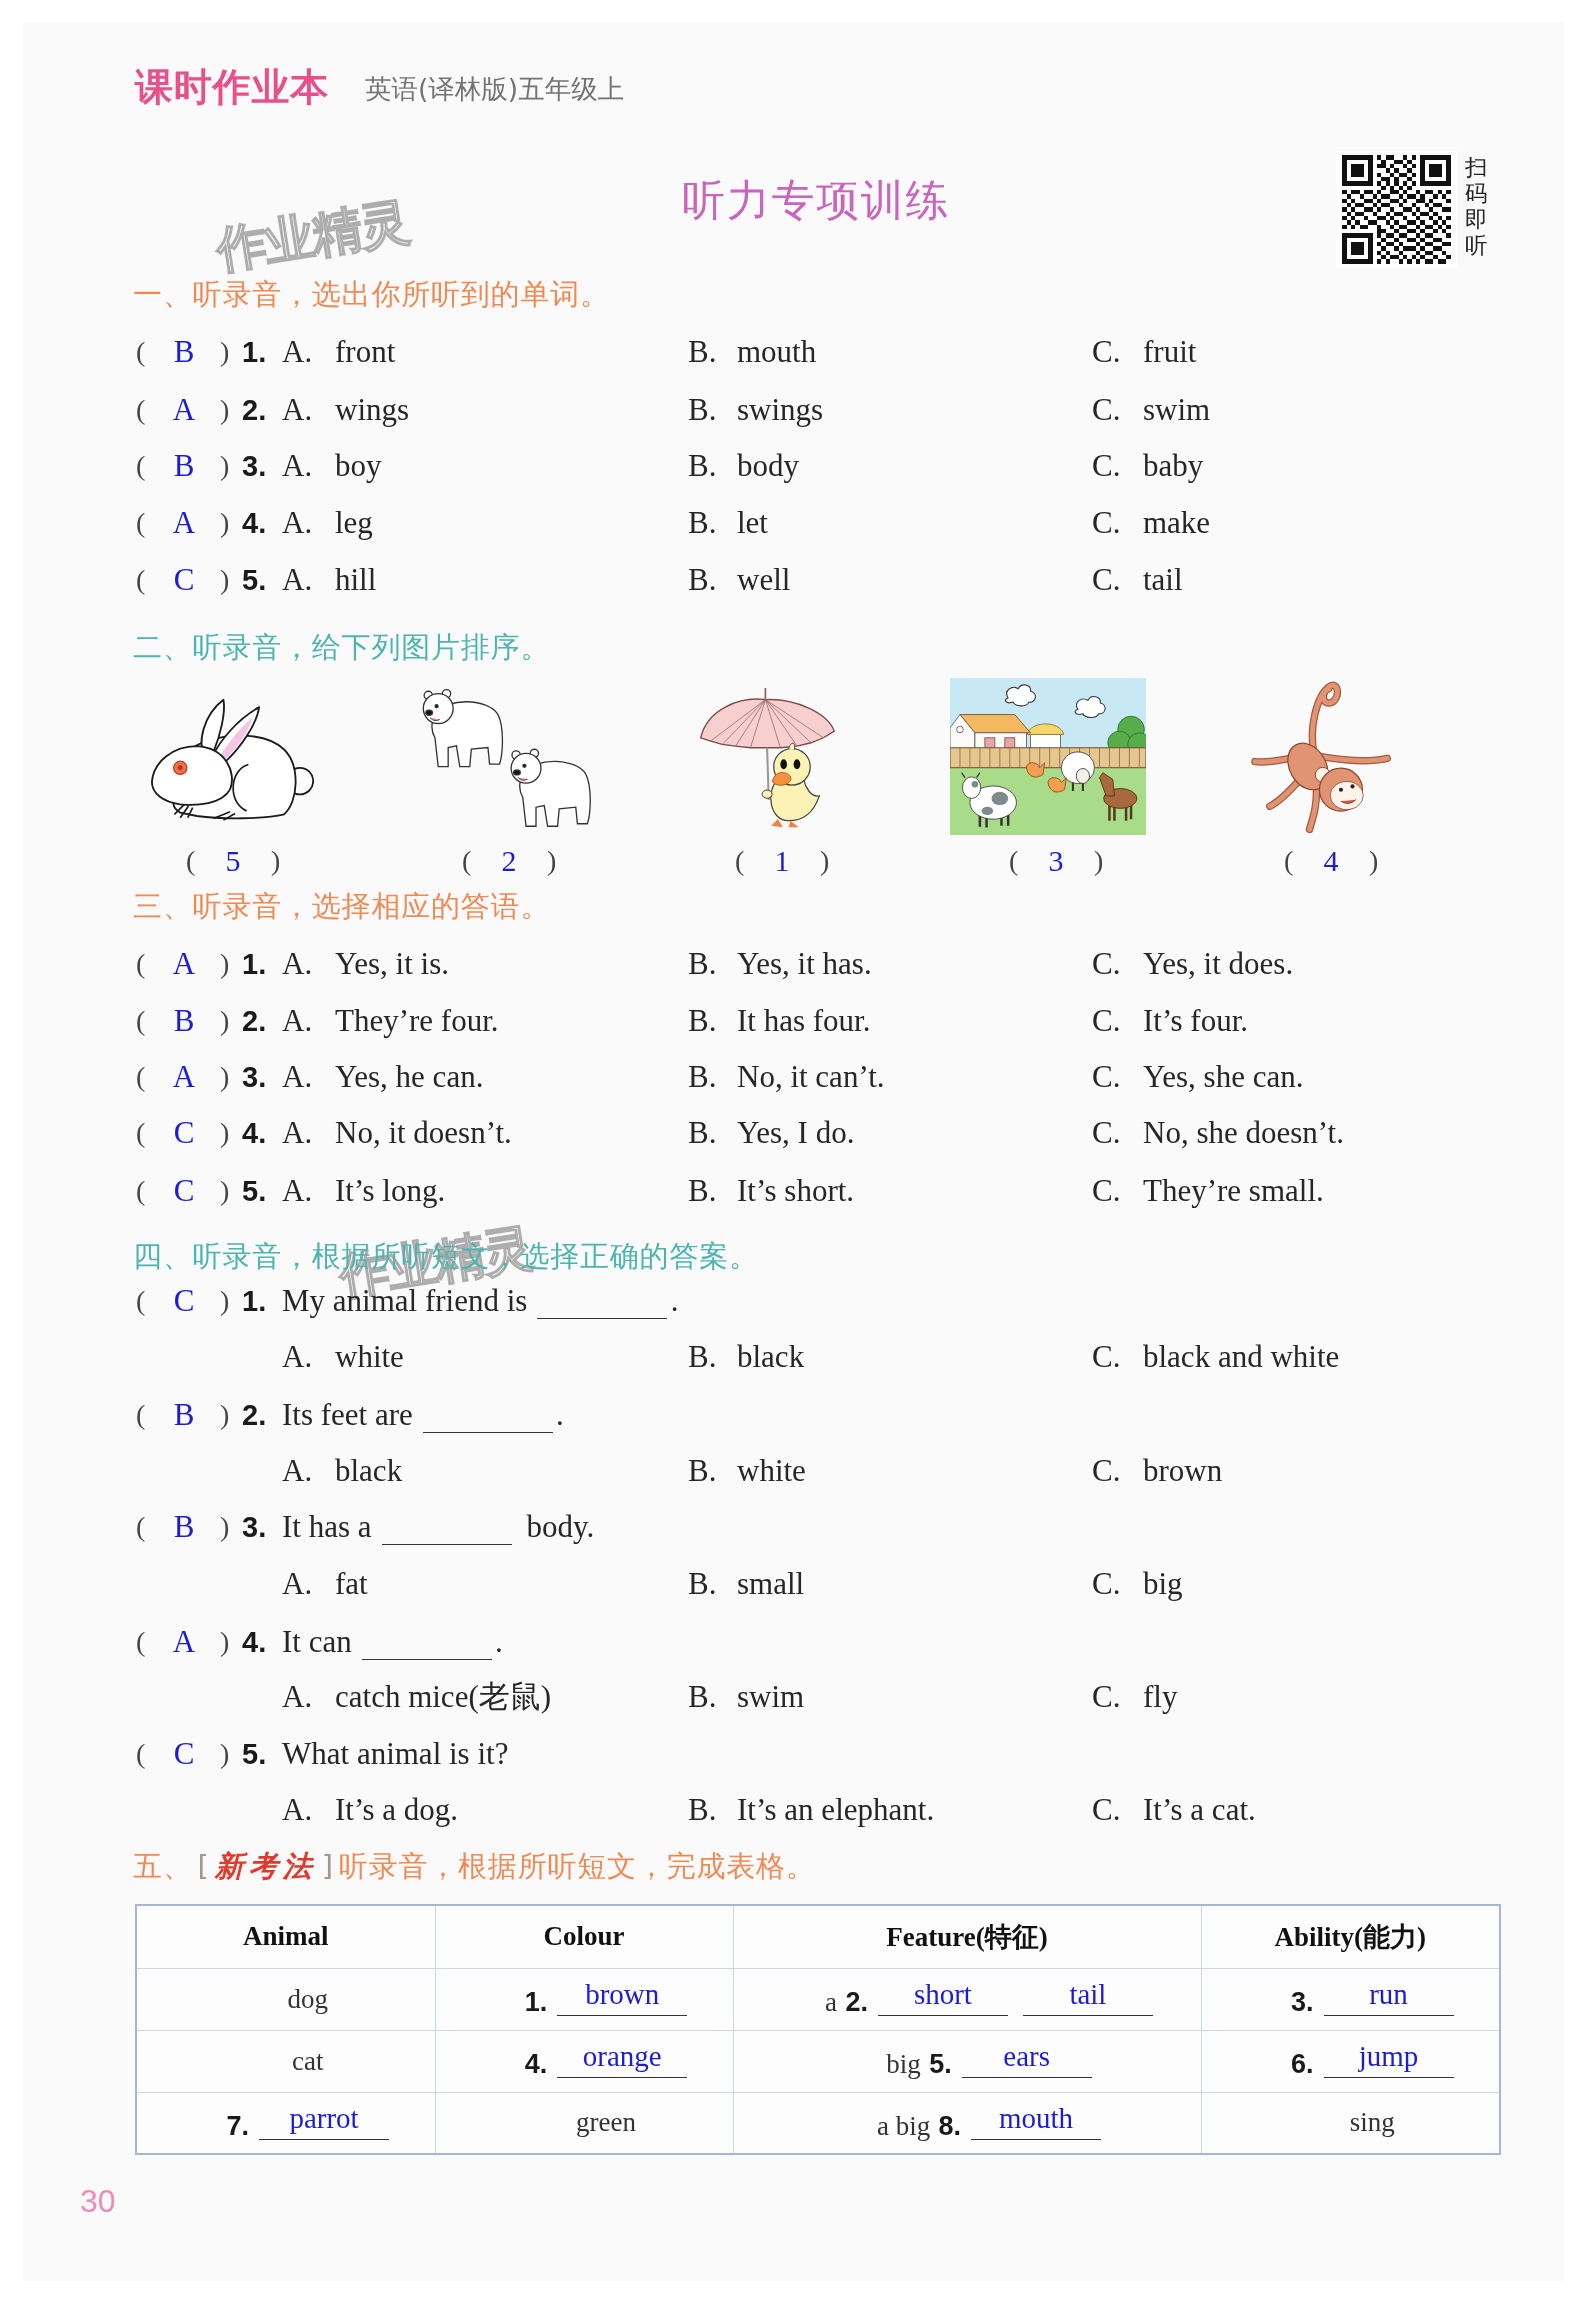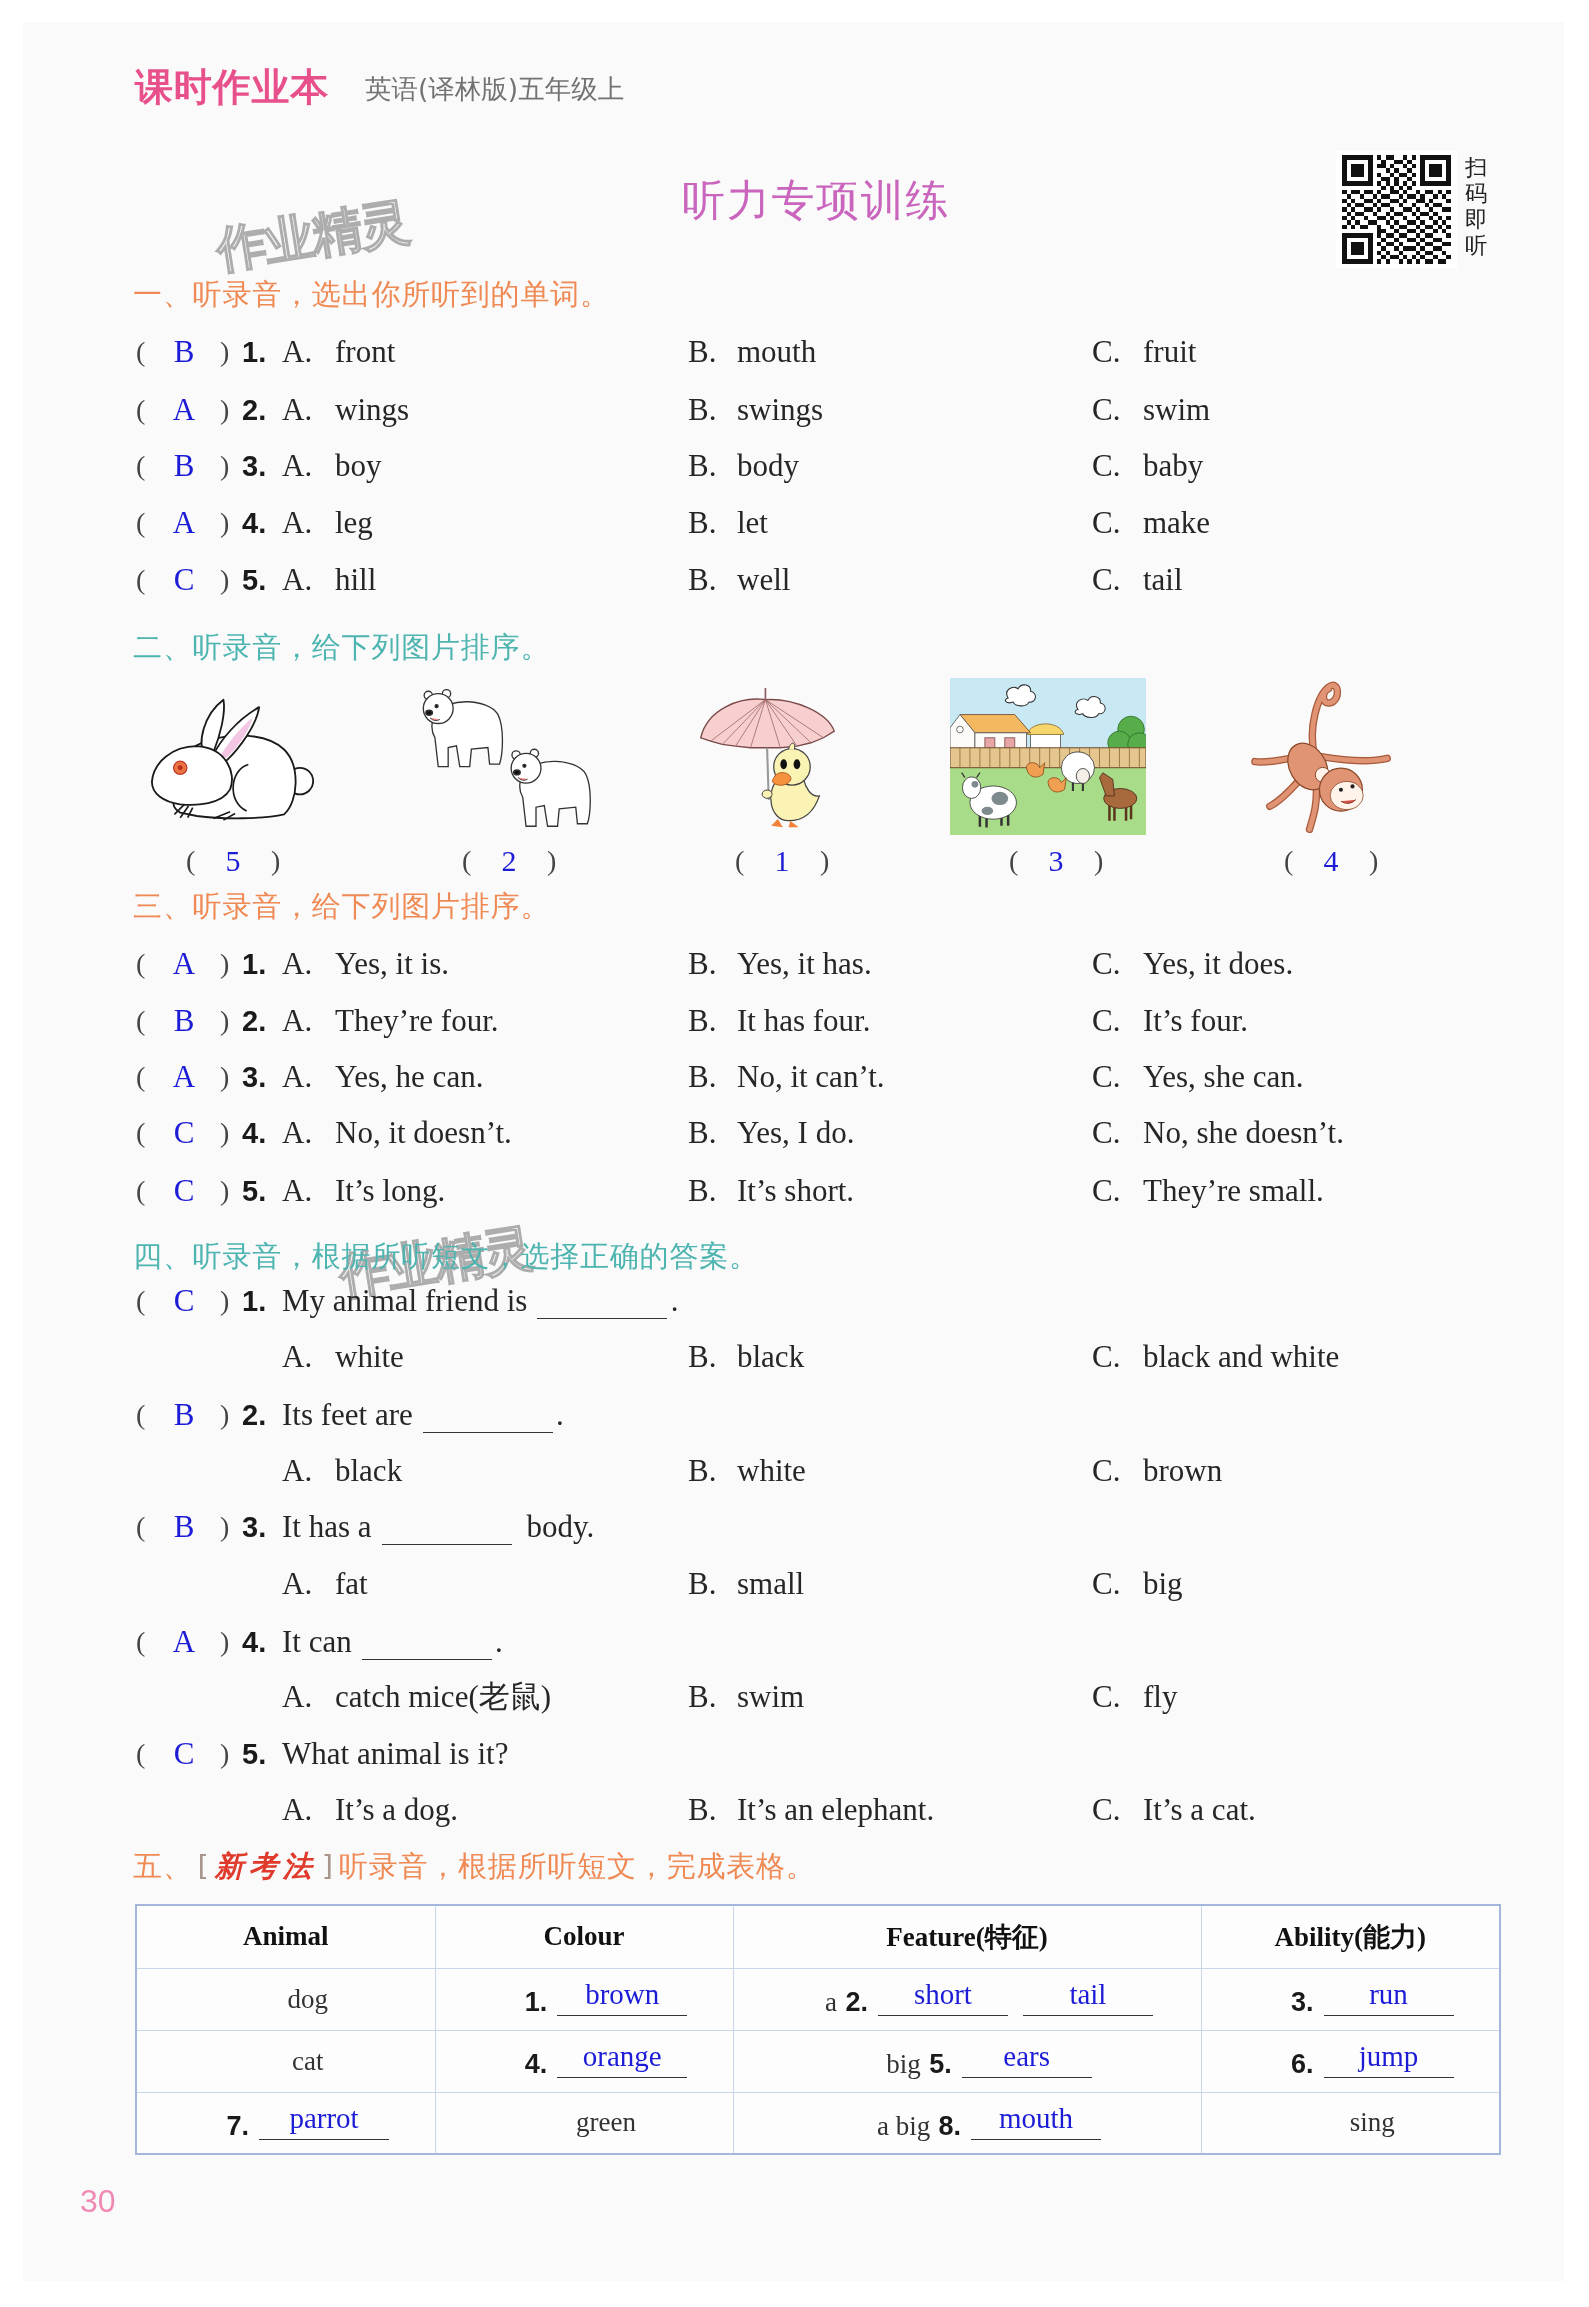--- a/index.html
+++ b/index.html
@@ -284,21 +284,21 @@
   <span class="po">(</span>
   <span class="pv">3</span>
   <span class="pc">)</span>
 </div>
 <div class="pans" style="left:1284px;">
   <span class="po">(</span>
   <span class="pv">4</span>
   <span class="pc">)</span>
 </div>
 
-<div class="heading orange" style="top:890px;">三、听录音，给下列图片排序。</div>
+<div class="heading orange" style="top:890px;">三、听录音，选择相应的答语。</div>
 
 <div class="row" style="top:946px;">
   <span class="c lp">(</span>
   <span class="c ans">A</span>
   <span class="c rp">)</span>
   <span class="c qn">1.</span>
   <span class="c la">A.</span>
   <span class="c ta">Yes, it is.</span>
   <span class="c lb">B.</span>
   <span class="c tb">Yes, it has.</span>

